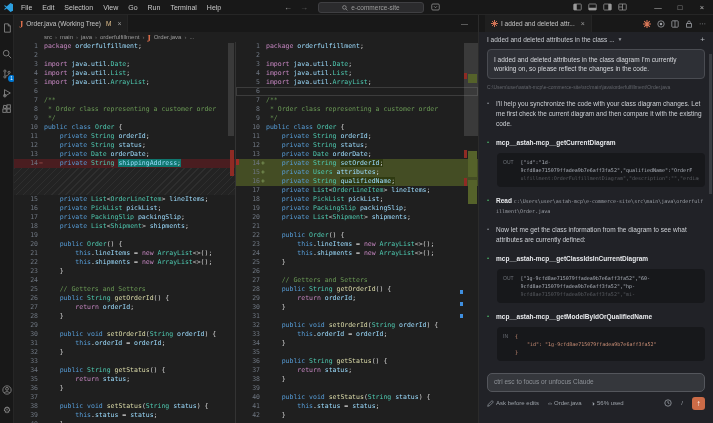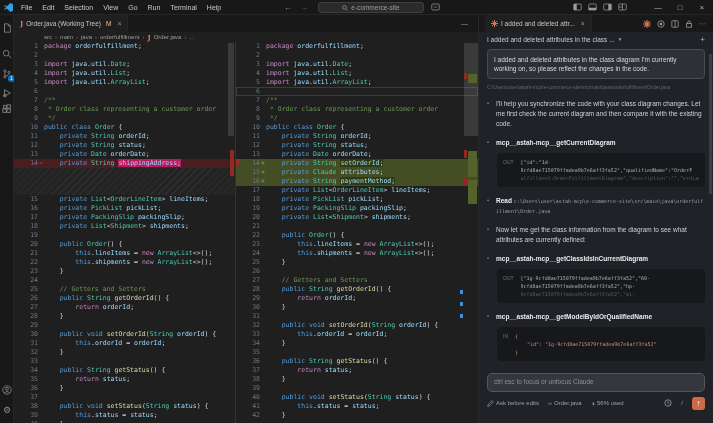--- a/index.html
+++ b/index.html
@@ -42,21 +42,21 @@
   .ed.left{width:222px;flex:none;border-right:1px solid #333;}
   .ed.right{flex:1;}
   .row{height:9px;display:flex;font-family:"DejaVu Sans Mono",monospace;font-size:6.5px;line-height:9px;color:#d4d4d4;}
   .ln{width:24px;text-align:right;color:#6e7681;flex:none;}
   .sg{width:6px;padding-left:1px;flex:none;}
   .sg.add{color:#8fae6a}.sg.del{color:#c0655c}
   .ct{white-space:pre;flex:none;}
   .row.add{background:#444d24;}
   .row.del{background:#4a1d20;}
   .wa{background:#2f3a11;}
-  .wd{background:#be185d;margin-top:40px;}
+  .wd{background:#0f766e;margin-top:40px;}
   .row.cur{box-shadow:inset 0 0 0 1px #3c3c3c;}
   .gap{height:27px;background:repeating-linear-gradient(135deg,#2e2e2e 0 1px,#232323 1px 5px);}
   .k1{color:#C586C0}.k2{color:#569CD6}.ty{color:#4EC9B0}.fn{color:#DCDCAA}.v{color:#9CDCFE}.cmt{color:#6A9955}
   .ruler{position:absolute;top:0;right:0;bottom:0;width:8px;}
   .ruler-r{position:absolute;top:0;right:0;bottom:0;width:14px;}
   .thumb{position:absolute;left:1px;right:1px;top:1px;height:93px;background:rgba(140,140,140,.25);}
   .rmark{position:absolute;background:#8f2b24;}
   .gmark{position:absolute;background:#55622a;}
   .bdot{position:absolute;right:15px;width:3px;height:4px;background:#3f8fe0;}
   .delmk{position:absolute;left:0;top:117px;width:3px;height:6px;background:#9e2c24;}
@@ -508,26 +508,26 @@
                 <span class="ct">    <span class="k2">private</span> <span class="ty">Date</span> <span class="v">orderDate</span>;</span>
               </div>
               <div class="row add">
                 <span class="ln">14</span>
                 <span class="sg add">+</span>
                 <span class="ct">    <span class="k2">private</span> <span class="ty">String</span> <span class="wa"><span class="v">setOrderId</span>;</span></span>
               </div>
               <div class="row add">
                 <span class="ln">15</span>
                 <span class="sg add">+</span>
-                <span class="ct">    <span class="k2">private</span> <span class="ty">Claude</span> <span class="v">attributes</span>;</span>
+                <span class="ct">    <span class="k2">private</span> <span class="ty">Users</span> <span class="v">attributes</span>;</span>
               </div>
               <div class="row add">
                 <span class="ln">16</span>
                 <span class="sg add">+</span>
-                <span class="ct">    <span class="k2">private</span> <span class="ty">String</span> <span class="wa"><span class="v">paymentMethod</span>;</span></span>
+                <span class="ct">    <span class="k2">private</span> <span class="ty">String</span> <span class="wa"><span class="v">qualifiedName</span>;</span></span>
               </div>
               <div class="row">
                 <span class="ln">17</span>
                 <span class="sg "></span>
                 <span class="ct">    <span class="k2">private</span> <span class="ty">List</span>&lt;<span class="ty">OrderLineItem</span>&gt; <span class="v">lineItems</span>;</span>
               </div>
               <div class="row">
                 <span class="ln">18</span>
                 <span class="sg "></span>
                 <span class="ct">    <span class="k2">private</span> <span class="ty">PickList</span> <span class="v">pickList</span>;</span>

